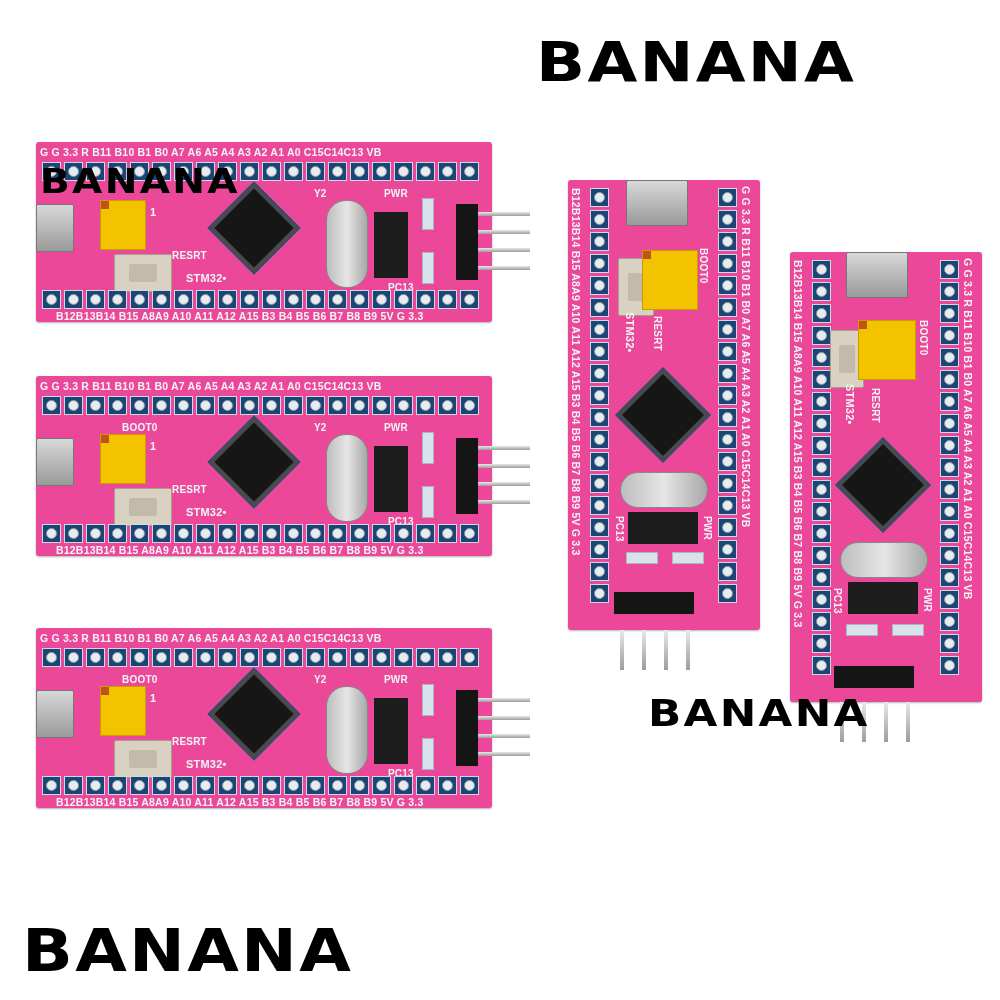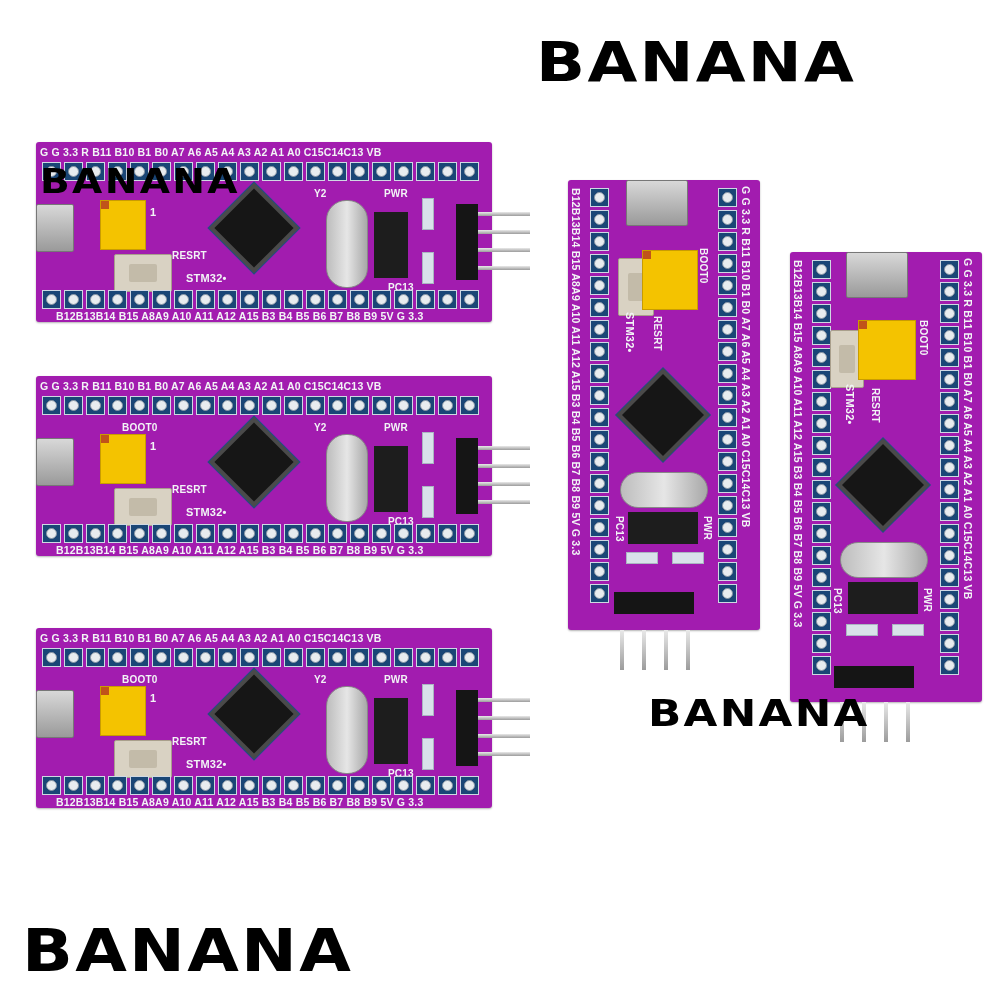--- a/index.html
+++ b/index.html
@@ -1,18 +1,18 @@
 <!DOCTYPE html>
 <html><head>
 <meta charset="utf-8">
 <style>
   html, body { margin:0; padding:0; }
   body { width:1000px; height:1000px; background:#ffffff; position:relative; overflow:hidden; font-family:"Liberation Sans", sans-serif; }
   .wm { position:absolute; color:#000; font-family:"DejaVu Sans", sans-serif; font-weight:bold; letter-spacing:2px; line-height:1; transform:scaleX(1.15); transform-origin:left top; }
-  .board { position:absolute; background:#a21caf; border-radius:3px; box-shadow:0 1px 2px rgba(0,0,0,0.3); }
+  .board { position:absolute; background:#ec4899; border-radius:3px; box-shadow:0 1px 2px rgba(0,0,0,0.3); }
   .h-board { width:456px; height:180px; }
   .pinrow { position:absolute; display:flex; gap:3px; }
   .pad { width:19px; height:19px; background:#1a4676; border:1px solid #cfd8e3; box-sizing:border-box; display:flex; align-items:center; justify-content:center; }
   .pad::after { content:""; width:11px; height:11px; border-radius:50%; background:#e8ecef; border:1px solid #8a97a5; box-sizing:border-box; }
   .lbl { position:absolute; color:#f2f4f6; font-size:11px; font-weight:bold; white-space:nowrap; letter-spacing:0.2px; }
   .usb { position:absolute; background:linear-gradient(#d8d8d8,#9a9a9a); border:1px solid #777; border-radius:2px; }
   .jumper { position:absolute; background:#f4c300; border:1px solid #c99c00; }
   .jumper::before, .jumper::after { content:""; position:absolute; width:8px; height:8px; background:#c0531a; }
   .button { position:absolute; background:#d9d2c3; border:1px solid #a99f8c; border-radius:2px; }
   .button::after { content:""; position:absolute; left:25%; top:25%; width:50%; height:50%; background:#c3bba9; border-radius:2px; }

